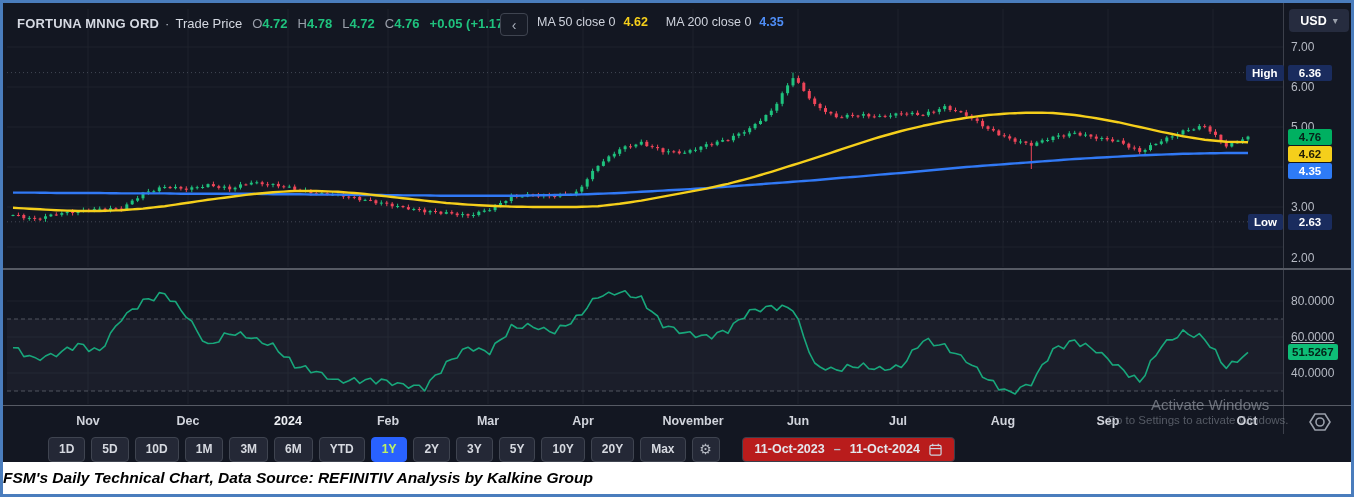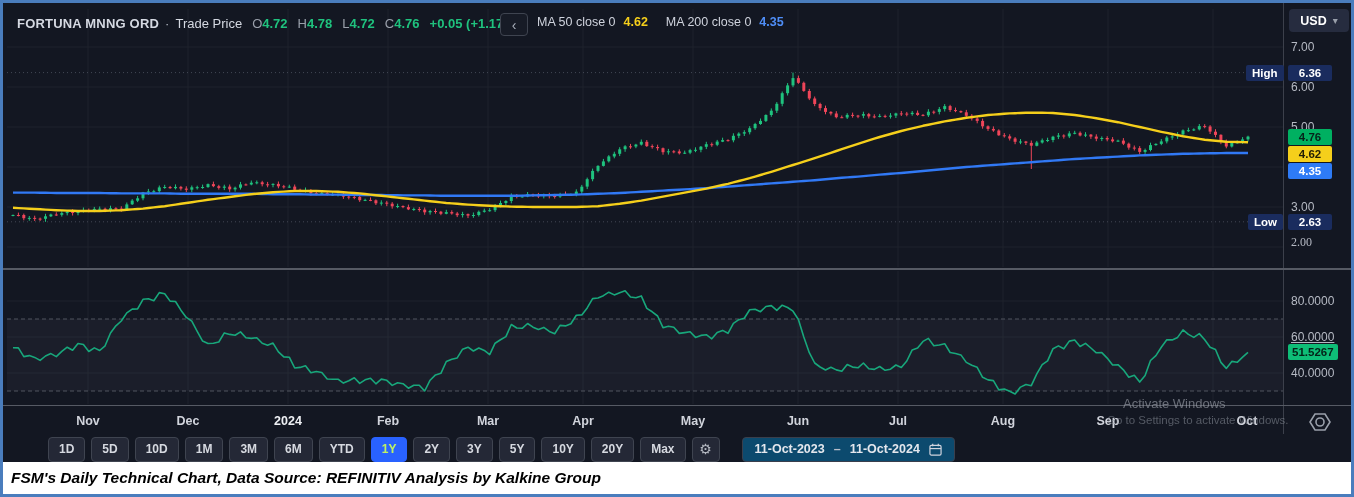--- a/index.html
+++ b/index.html
@@ -44,30 +44,30 @@
         font-weight:600; color:#d1d4dc; transform:translateX(-50%); z-index:2;}
   .time-label.year{font-weight:700; color:#eef0f4;}
   .axis-gear{position:absolute; left:1303px; top:407px; width:28px; height:24px; z-index:5;
         display:flex; align-items:center; justify-content:center; cursor:pointer;}
   
   .toolbar{position:absolute; left:7px; top:433px; height:26px; display:flex; align-items:center; gap:6px; z-index:5;margin-left:38px;}
   .tf-btn{height:23px; padding:0 10px; background:#242836; border:1px solid #3f4450; border-radius:4px;
         color:#d6d9e0; font-size:12px; font-weight:700; display:flex; align-items:center; cursor:pointer;}
   .tf-btn.selected{background:#2962ff; border-color:#2962ff; color:#bef264;}
   .tf-gear{width:26px; padding:0; justify-content:center; font-size:14px; color:#b4b8c1;}
-  .date-pill{height:23px; margin-left:16px; padding:0 12px; background:#0c4a6e; border:1px solid #3a3f4c;
+  .date-pill{height:23px; margin-left:16px; padding:0 12px; background:#b91c1c; border:1px solid #3a3f4c;
         border-radius:4px; color:#e4e7ed; font-size:12.5px; font-weight:600; display:flex;
         align-items:center; gap:9px; cursor:pointer; white-space:pre;}
   .date-pill .dash{color:#b9bec9;}
   
-  .wm1{position:absolute; left:1120px; top:393px; font-size:13px; color:rgba(160,165,175,.62); z-index:6;}
+  .wm1{position:absolute; left:1148px; top:393px; font-size:15px; color:rgba(160,165,175,.62); z-index:6;}
   .wm2{position:absolute; left:1104px; top:411px; font-size:11.5px; color:rgba(150,155,165,.5); z-index:6;}
   
   .caption{position:absolute; left:0; bottom:0; width:100%; height:32px; background:#ffffff;
-        display:flex; align-items:center; padding-left:8px; box-sizing:border-box; z-index:7;}
+        display:flex; align-items:center; box-sizing:border-box; z-index:7;}
   .caption span{font-size:15.5px; font-weight:700; font-style:italic; color:#000;}
   svg.chart{position:absolute; left:0; top:0; z-index:1;}
 </style>
 </head>
 <body>
 
 <div id="frame">
 
   <svg class="chart" id="chart-svg" width="1348" height="431" viewBox="0 0 1348 431">
       <line x1="4" y1="44" x2="1280" y2="44" stroke="#1e222d" stroke-width="1"></line>
@@ -601,21 +601,21 @@
   <div class="axis-line"></div>
   <div class="currency-btn">
     <span>USD</span>
     <span class="chev">▾</span>
   </div>
   <div id="price-axis">
       <div class="tick" style="top: 37px;">7.00</div>
       <div class="tick" style="top: 77px;">6.00</div>
       <div class="tick" style="top: 117px;">5.00</div>
       <div class="tick" style="top: 197px;">3.00</div>
-      <div class="tick" style="top: 232px; font-family: Liberation Serif, serif;">2.00</div>
+      <div class="tick" style="top: 248px;">2.00</div>
       <div class="badge navy" style="top: 61.6px;">6.36</div>
       <div class="side-badge" style="top: 61.6px; left: 1243px;">High</div>
       <div class="badge navy" style="top: 210.8px;">2.63</div>
       <div class="side-badge" style="top: 210.8px; left: 1245px;">Low</div>
       <div class="badge" style="top: 125.6px; background: rgb(0, 176, 97); color: rgb(6, 35, 26);">4.76</div>
       <div class="badge" style="top: 142.6px; background: rgb(245, 207, 27); color: rgb(35, 31, 4);">4.62</div>
       <div class="badge" style="top: 159.6px; background: rgb(46, 123, 246); color: rgb(255, 255, 255);">4.35</div>
     </div>
   <div id="rsi-axis">
       <div class="tick" style="top: 291px;">80.0000</div>
@@ -627,21 +627,21 @@
   <div class="separator" style="top:265px; height:2px;"></div>
   <div class="separator" style="top:402px; height:1px;"></div>
 
   <div id="time-axis">
       <div class="time-label" style="left: 85px;">Nov</div>
       <div class="time-label" style="left: 185px;">Dec</div>
       <div class="time-label year" style="left: 285px;">2024</div>
       <div class="time-label" style="left: 385px;">Feb</div>
       <div class="time-label" style="left: 485px;">Mar</div>
       <div class="time-label" style="left: 580px;">Apr</div>
-      <div class="time-label" style="left: 690px;">May</div>
+      <div class="time-label" style="left: 690px;">November</div>
       <div class="time-label" style="left: 795px;">Jun</div>
       <div class="time-label" style="left: 895px;">Jul</div>
       <div class="time-label" style="left: 1000px;">Aug</div>
       <div class="time-label" style="left: 1105px;">Sep</div>
       <div class="time-label" style="left: 1244px;">Oct</div>
     </div>
 
   <div class="axis-gear">
     <svg width="24" height="20" viewBox="0 0 24 20">
       <path d="M7,2 L17,2 L22,10 L17,18 L7,18 L2,10 Z" fill="none" stroke="#9aa0ab" stroke-width="1.6"></path>

